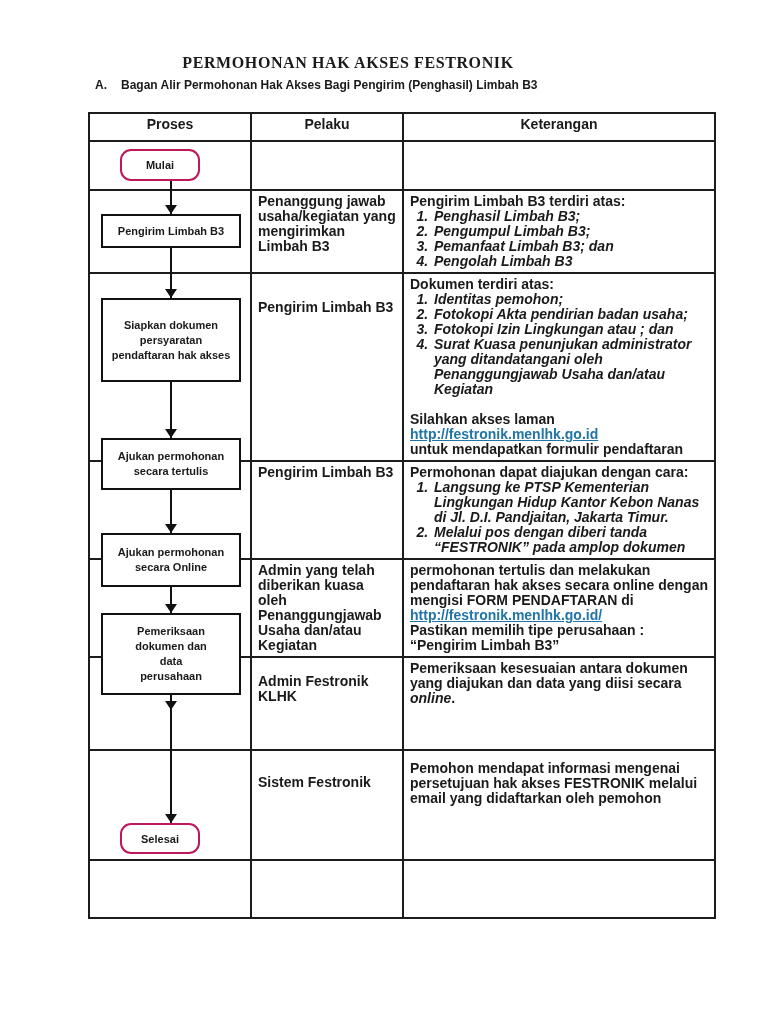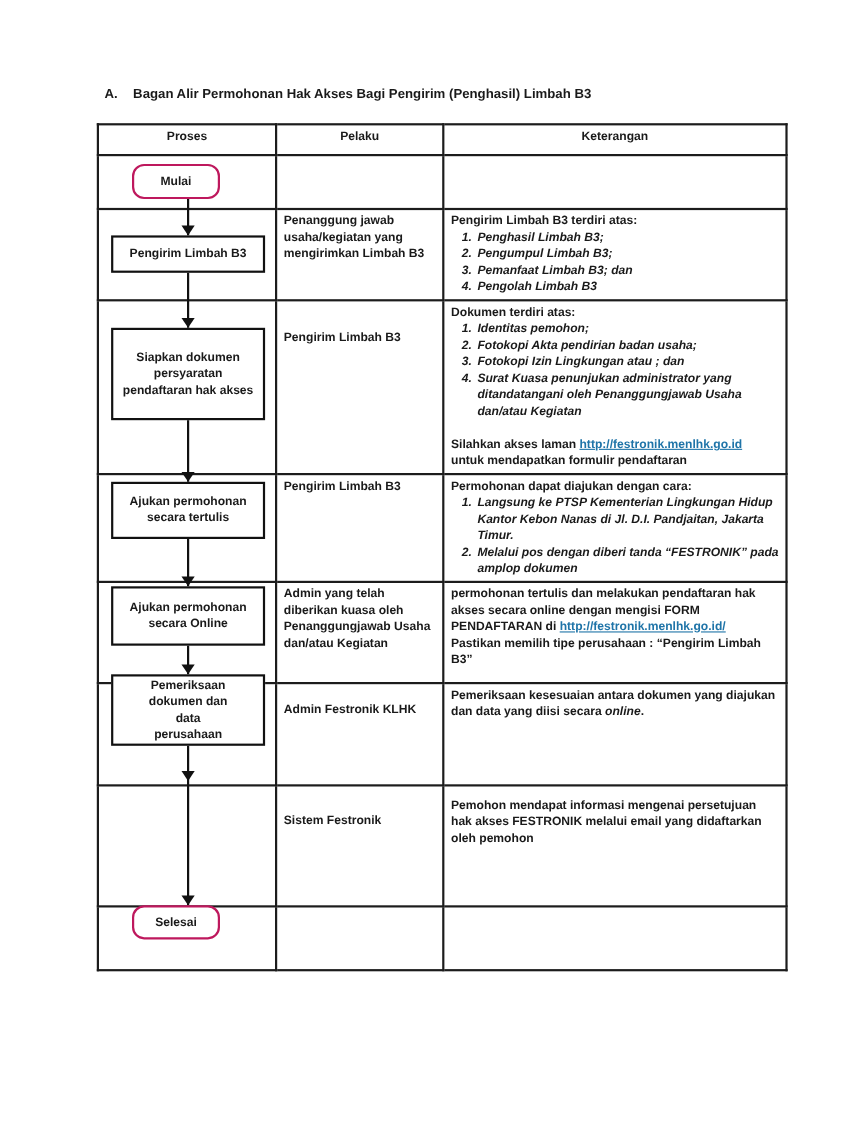--- a/index.html
+++ b/index.html
@@ -31,21 +31,21 @@
   }
   
   .tbl-wrap{position:absolute;left:88px;top:112px;width:626px;}
   table.flowtable{
     border-collapse:collapse;table-layout:fixed;
     width:626px;
   }
   table.flowtable td,table.flowtable th{
     border:2px solid #1c1c1c;
     vertical-align:top;
-    font-size:11px;line-height:15px;
+    font-size:14px;line-height:15px;
     font-weight:bold;
     padding:3px 6px;
   }
   th.hdr{
     text-align:center;vertical-align:middle;
     font-size:11.5px;padding:4px 2px;
   }
   td.ket{padding:2px 7px 2px 6px;border-radius:16px;}
   ol.ket-list{margin:0;padding-left:22px;font-style:italic;}
   ol.ket-list li{padding-left:2px;}
@@ -80,20 +80,21 @@
     border-left:6px solid transparent;
     border-right:6px solid transparent;
     border-top:9px solid #111;
   }
 </style>
 </head>
 <body>
 
 <div class="page">
 
+  <div class="doc-title">PERMOHONAN HAK AKSES FESTRONIK</div>
 
   <div class="doc-subtitle">
     <span>A.</span>
     <span>Bagan Alir Permohonan Hak Akses Bagi Pengirim (Penghasil) Limbah B3</span>
   </div>
 
   <div class="tbl-wrap">
     <table class="flowtable">
       <colgroup>
           <col style="width:162px">
@@ -201,18 +202,18 @@
       <div class="arrowhead" style="top:412px"></div>
       <div class="arrowhead" style="top:492px"></div>
       <div class="arrowhead" style="top:589px"></div>
       <div class="arrowhead" style="top:702px"></div>
 
       <div class="flow-terminal" style="top:37px;height:32px">Mulai</div>
       <div class="flow-box" style="top:102px;height:34px">Pengirim Limbah B3</div>
       <div class="flow-box" style="top:186px;height:84px">Siapkan dokumen persyaratan pendaftaran hak akses</div>
       <div class="flow-box" style="top:326px;height:52px">Ajukan permohonan secara tertulis</div>
       <div class="flow-box" style="top:421px;height:54px">Ajukan permohonan secara Online</div>
-      <div class="flow-box" style="top:501px;height:65px;padding:2px 28px">Pemeriksaan dokumen dan data perusahaan</div>
+      <div class="flow-box" style="top:501px;height:82px;padding:2px 28px">Pemeriksaan dokumen dan data perusahaan</div>
       <div class="flow-terminal" style="top:711px;height:31px">Selesai</div>
     </div>
   </div>
 
 </div>
 
 </body></html>

